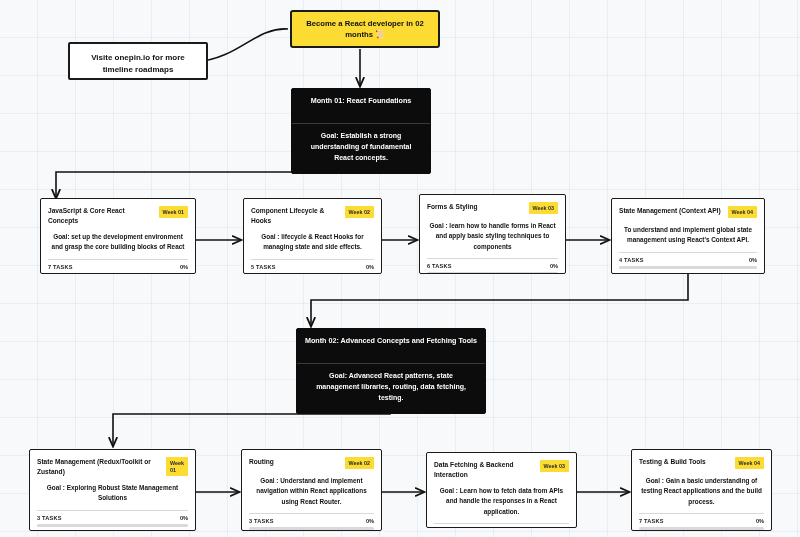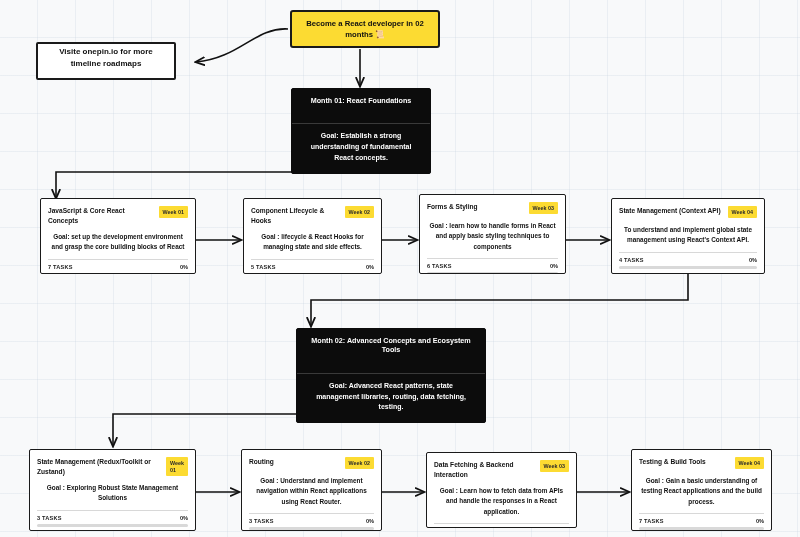--- a/index.html
+++ b/index.html
@@ -32,25 +32,25 @@
     text-align: center;
     padding: 2px 8px;
   }
   .goal-node .txt {
     font-size: 7.7px; font-weight: 700; color: #111; line-height: 1.45;
   }
 
   
   .note-node {
     position: absolute;
-    left: 36px; top: 42px; width: 140px; height: 38px;
+    left: 68px; top: 42px; width: 140px; height: 38px;
     background: #ffffff;
     border: 2px solid #1a1a1a;
     border-radius: 2px;
-    display: flex; align-items: flex-start; justify-content: center;
+    display: flex; align-items: flex-end; justify-content: center;
     text-align: center;
     padding: 2px 6px;
   }
   .note-node .txt { font-size: 8px; font-weight: 700; color: #111; line-height: 1.5; }
 
   
   .month-node {
     position: absolute;
     background: #0c0c0c;
     border: 1px solid #0c0c0c;
@@ -164,21 +164,21 @@
   <div class="note-node">
     <div class="txt">Visite onepin.io for more timeline roadmaps</div>
   </div>
 
   <div class="month-node" id="month1">
     <div class="m-head">Month 01: React Foundations</div>
     <div class="m-body">Goal: Establish a strong understanding of fundamental React concepts.</div>
   </div>
 
   <div class="month-node" id="month2">
-    <div class="m-head">Month 02: Advanced Concepts and Ecosystem Tools</div>
+    <div class="m-head">Month 02: Advanced Concepts and Fetching Tools</div>
     <div class="m-body">Goal: Advanced React patterns, state management libraries, routing, data fetching, testing.</div>
   </div>
 
   <div class="card" style="left:40px;top:198px;width:156px;height:76px;">
     <div class="c-top">
       <div class="c-title">JavaScript &amp; Core React Concepts</div>
       <div class="c-badge">Week 01</div>
     </div>
     <div class="c-goal">Goal: set up the development environment and grasp the core building blocks of React</div>
     <div class="c-foot">

